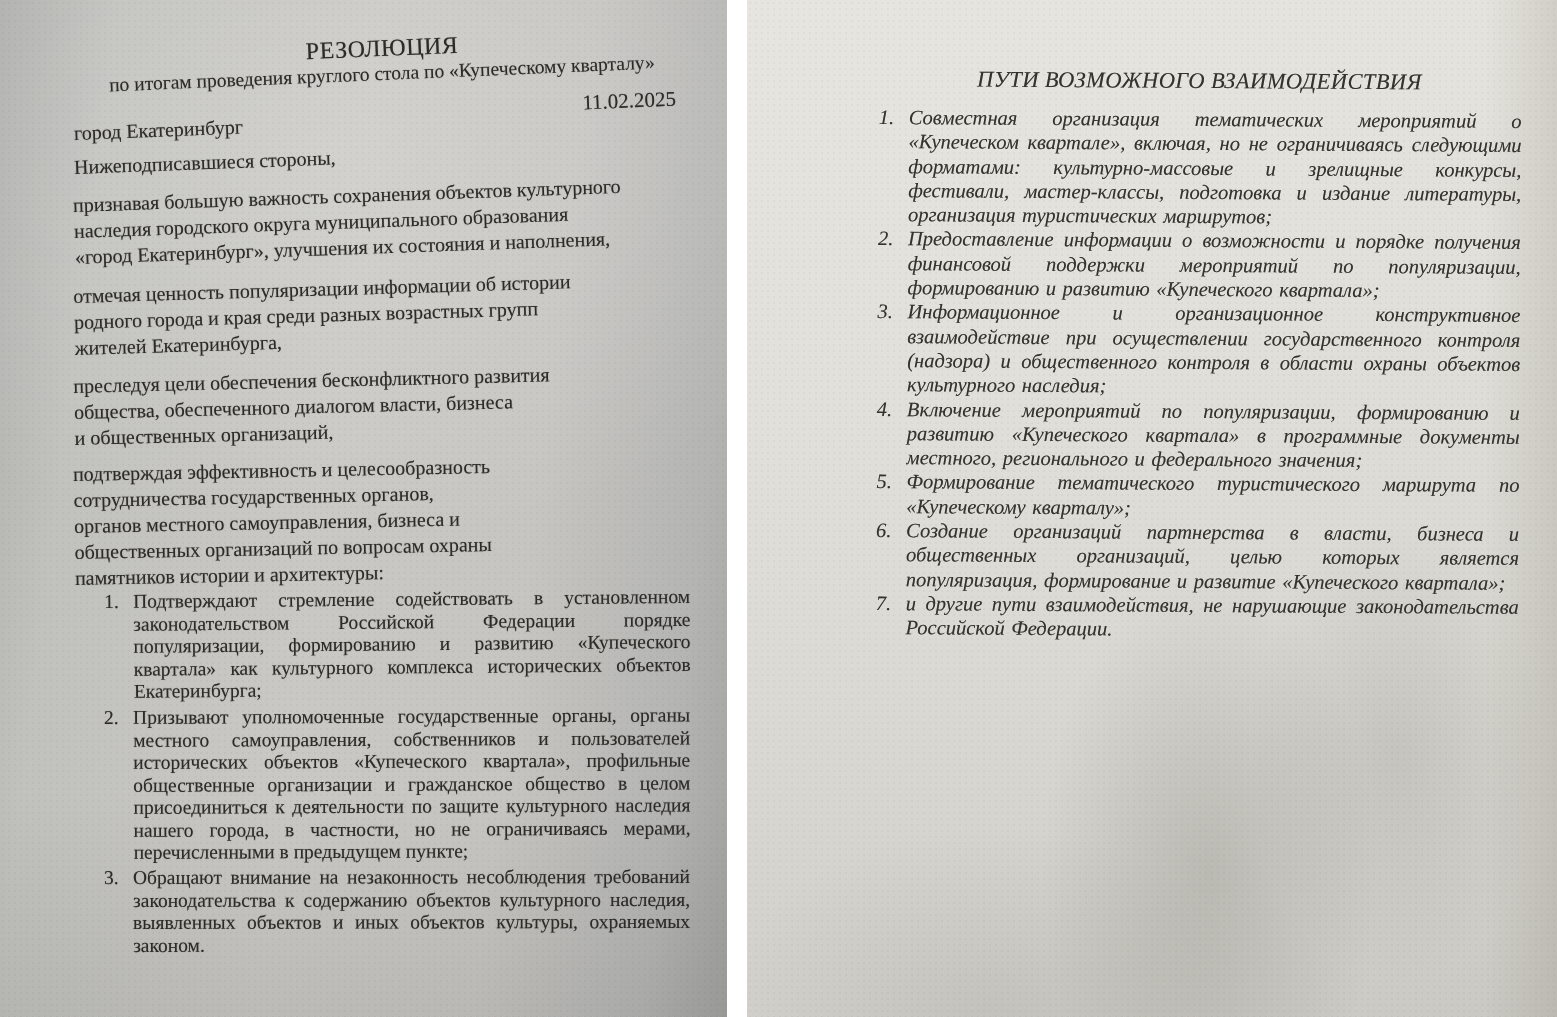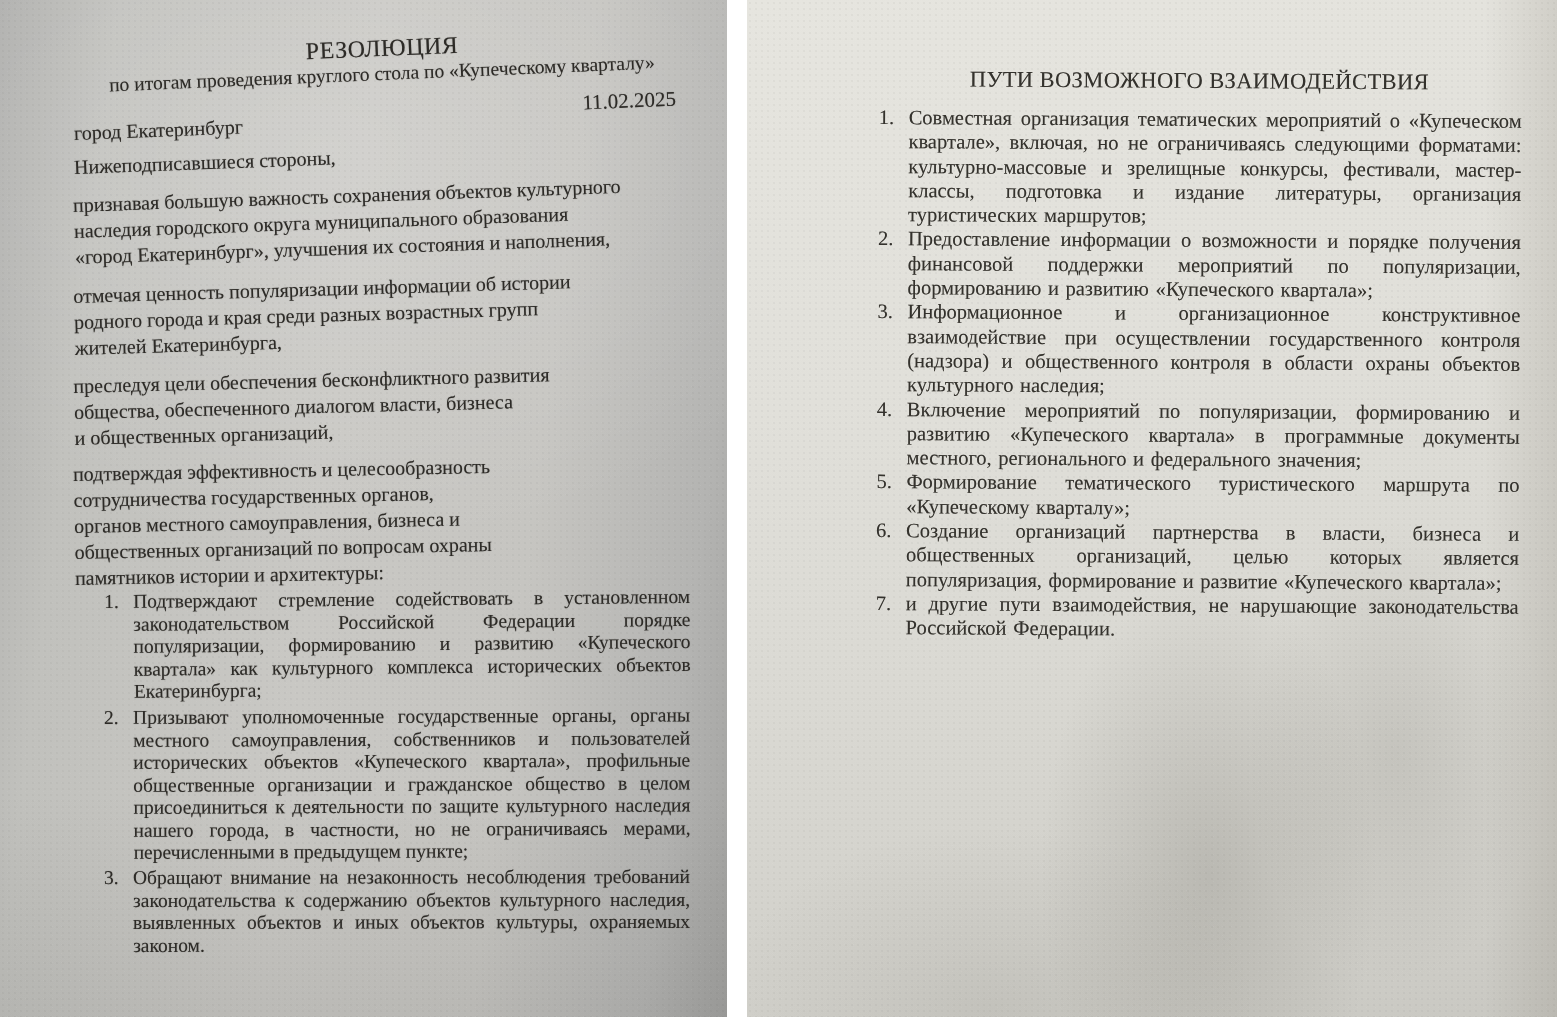--- a/index.html
+++ b/index.html
@@ -22,20 +22,21 @@
   }
   
   .photo-right {
     left: 747px; width: 810px;
     background:
       radial-gradient(ellipse 240px 430px at 57% 86%, rgba(90,88,80,0.20), rgba(90,88,80,0) 70%),
       radial-gradient(ellipse 210px 330px at 80% 74%, rgba(90,88,80,0.13), rgba(90,88,80,0) 70%),
       radial-gradient(ellipse 380px 260px at 30% 99%, rgba(90,88,80,0.10), rgba(90,88,80,0) 70%),
       linear-gradient(90deg, rgba(0,0,0,0) 91%, rgba(120,114,102,0.18) 100%),
       linear-gradient(168deg, #e6e5df 0%, #e1e0da 35%, #dad9d3 60%, #d1d0ca 85%, #c9c8c2 100%);
+    font-style: italic;
   }
   .grain {
     position: absolute; inset: 0; pointer-events: none;
     background-image:
       radial-gradient(rgba(60,60,56,0.045) 0.8px, rgba(0,0,0,0) 1px),
       radial-gradient(rgba(255,255,255,0.05) 0.8px, rgba(0,0,0,0) 1px);
     background-size: 6px 6px, 9px 9px;
     background-position: 0 0, 3px 4px;
   }
 

